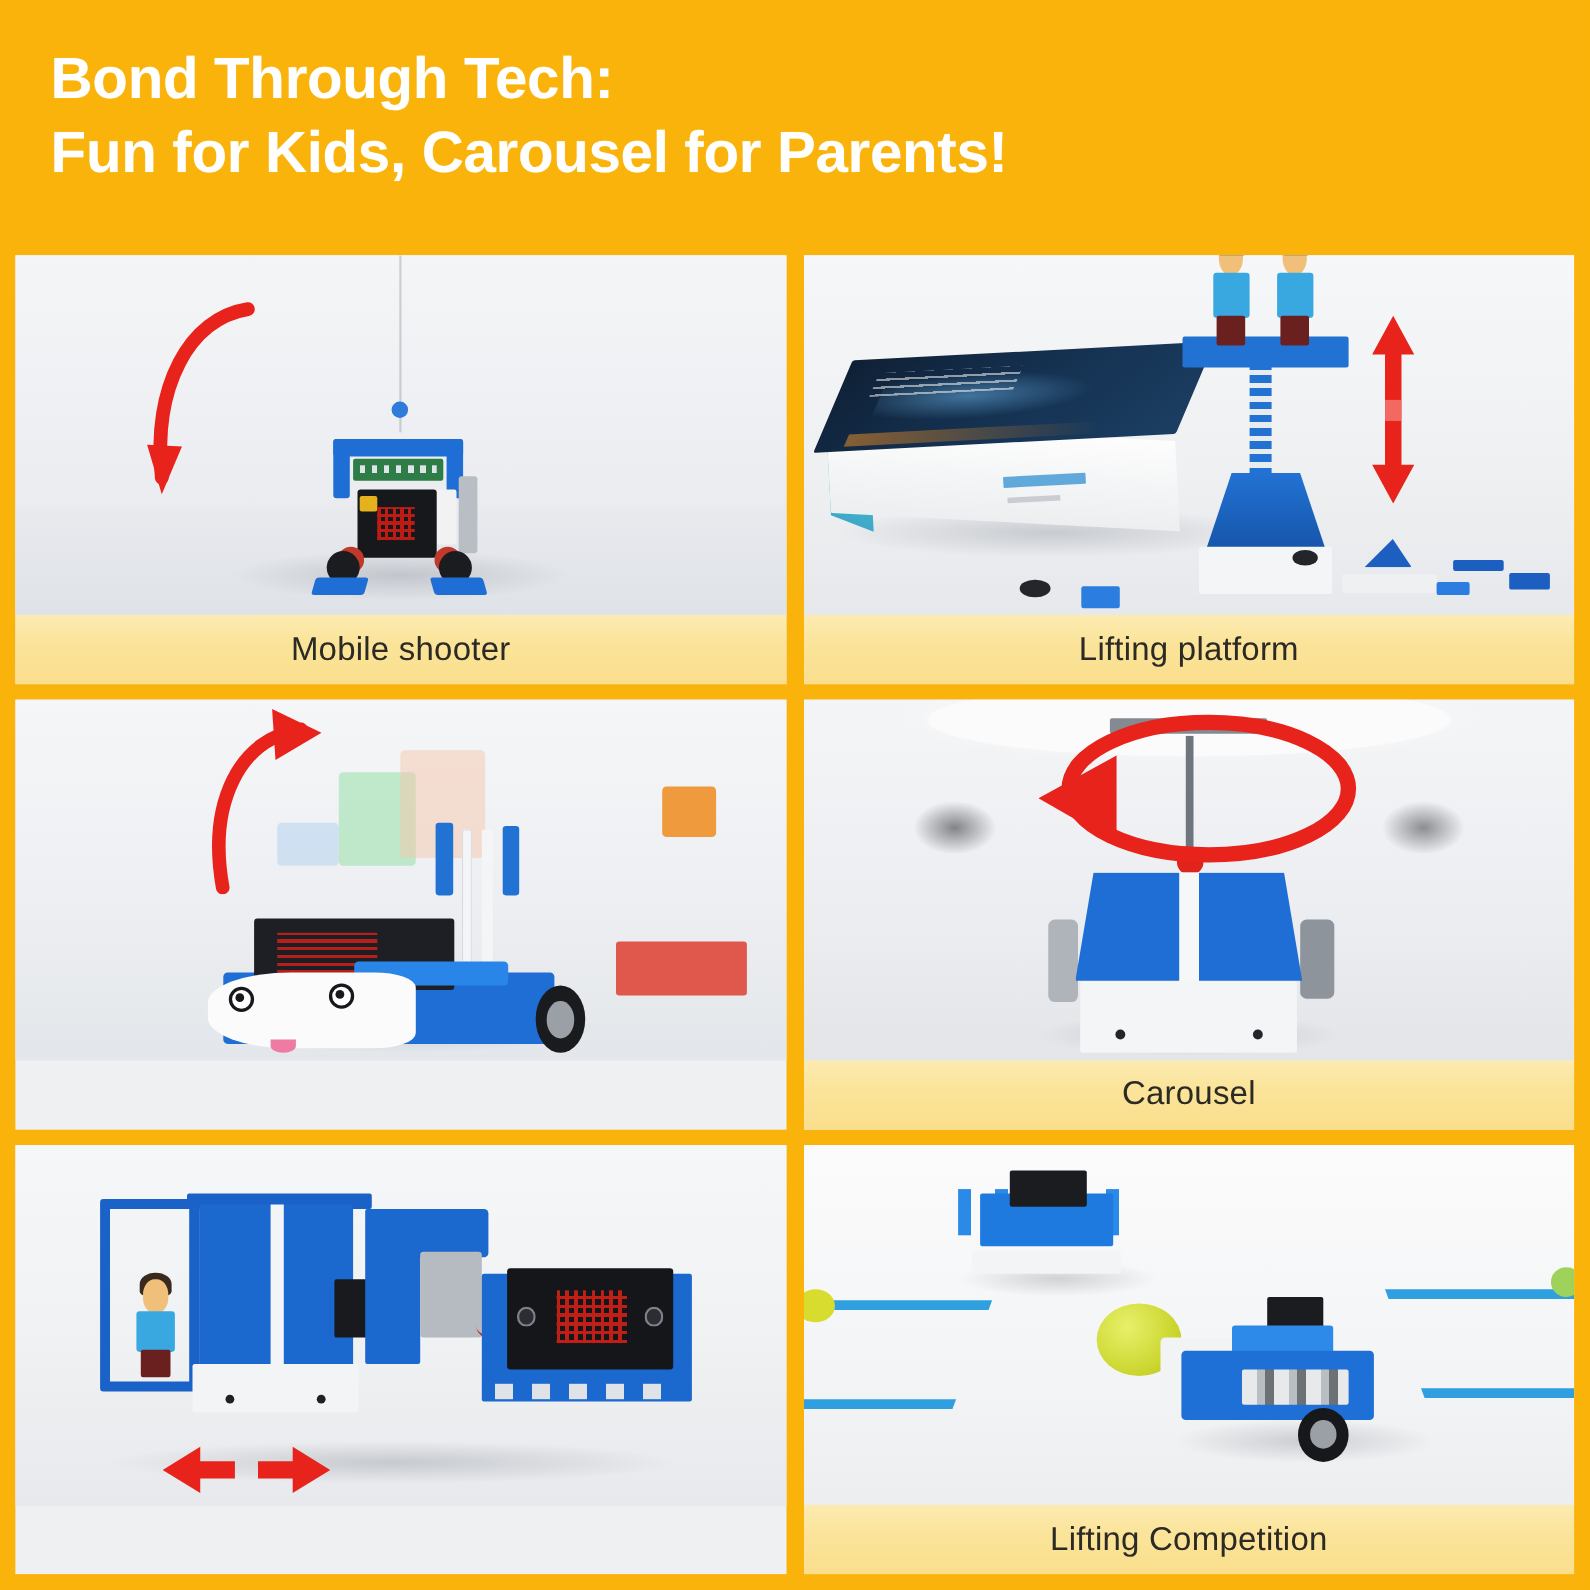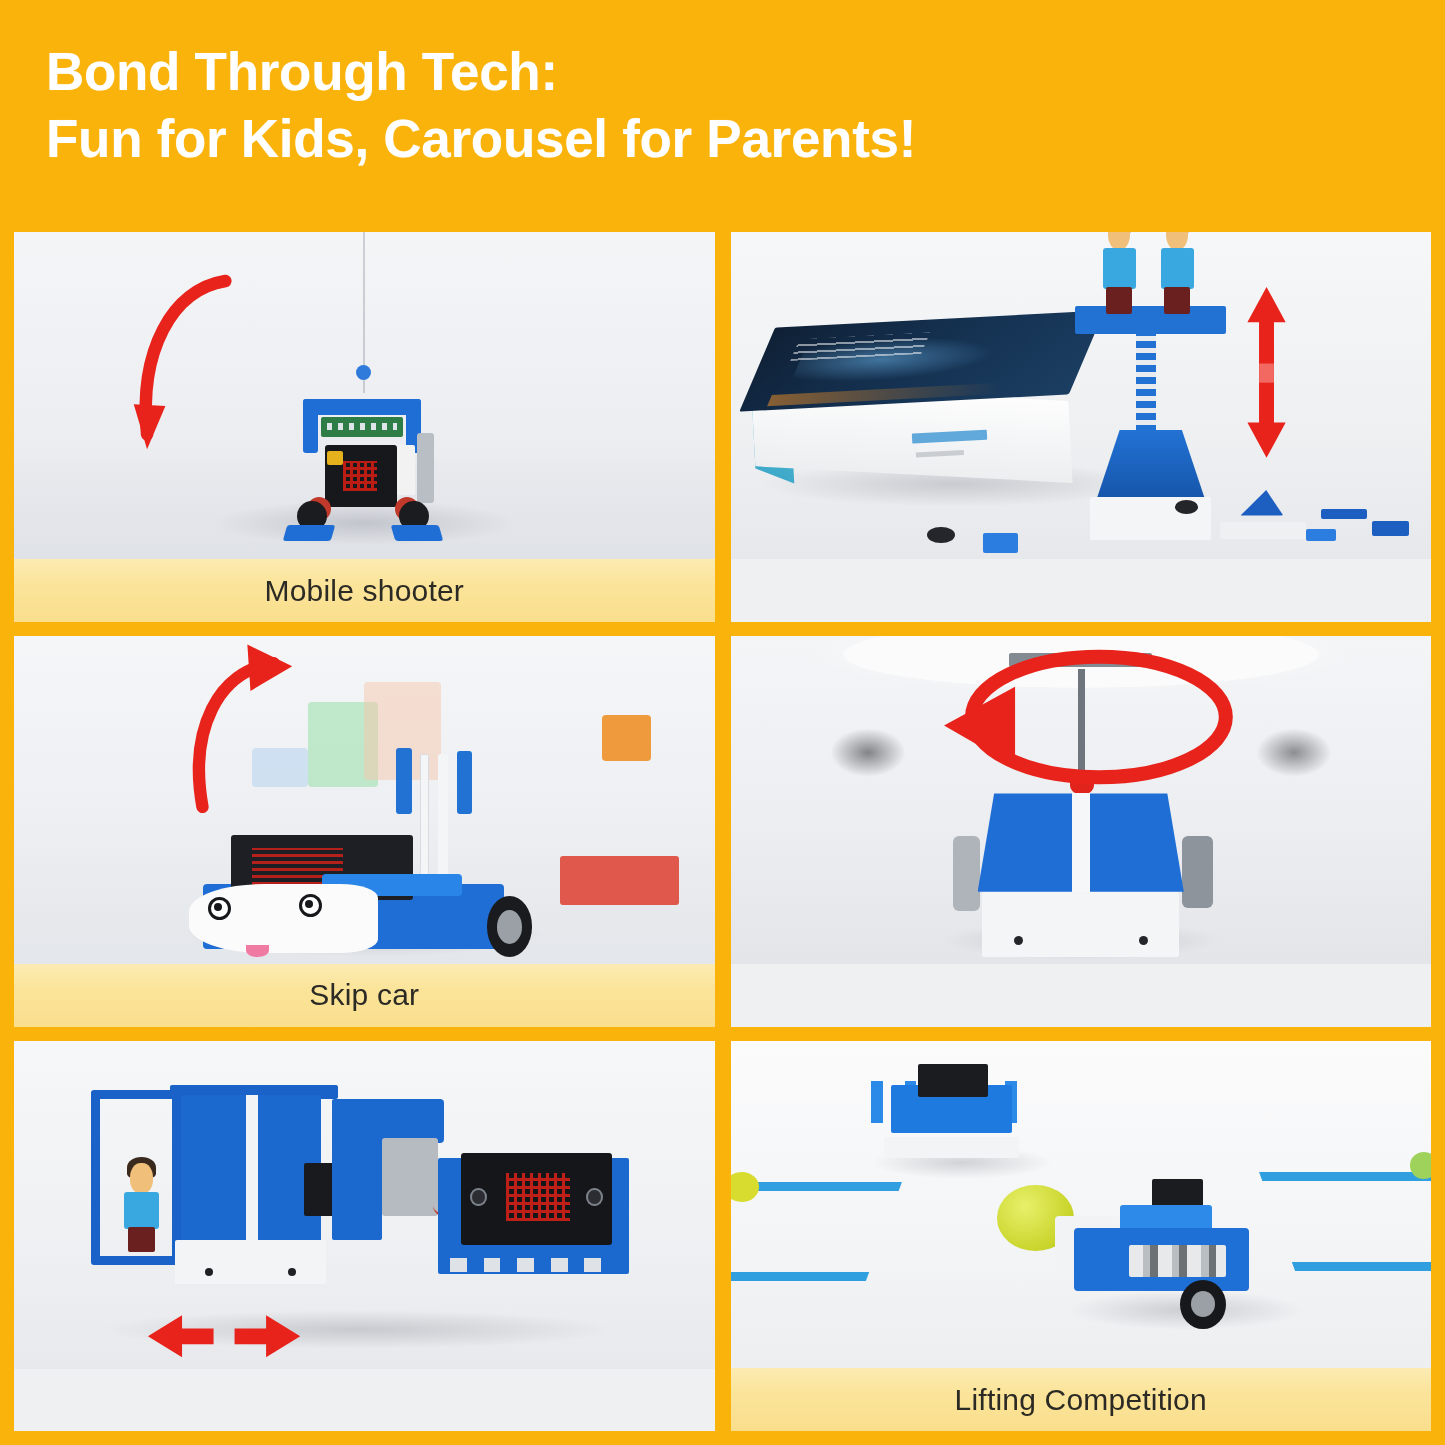--- a/index.html
+++ b/index.html
@@ -317,20 +317,23 @@
         </div>
         <div class="deb" style="position:absolute;left:36%;bottom:2%;width:5%;height:6%;background:#2b7de0;border-radius:2px;"></div>
         <div class="deb" style="position:absolute;left:28%;bottom:5%;width:4%;height:5%;background:#24262b;border-radius:50%;"></div>
 
         <svg class="p2-dblarrow" viewBox="0 0 60 240">
           <polygon points="30,4 56,52 40,52 40,188 56,188 30,236 4,188 20,188 20,52 4,52" fill="#E8231B"></polygon>
           <rect x="20" y="52" width="20" height="136" fill="#E8231B"></rect>
           <rect x="20" y="108" width="20" height="26" fill="#F4827A" opacity=".75"></rect>
         </svg>
       </div>
+      <div class="caption">
+        <span>Lifting platform</span>
+      </div>
     </div>
 
     <div class="card">
       <div class="photo">
         <div class="p3-bg"></div>
         <div class="shadowpatch" style="left:24%;bottom:2%;width:52%;height:14%;"></div>
 
         <div class="p3-ghost3"></div>
         <div class="p3-ghost1"></div>
         <div class="p3-ghost2"></div>
@@ -354,23 +357,20 @@
             <div class="eye" style="left:10%;top:18%;"></div>
             <div class="eye" style="left:58%;top:14%;"></div>
             <div class="p3-tongue"></div>
           </div>
         </div>
 
         <svg class="arrow" style="left:16%;top:2%;width:32%;height:52%" viewBox="0 0 140 220">
           <path d="M24 212 C 6 112, 44 36, 116 26" fill="none" stroke="#E8231B" stroke-width="16" stroke-linecap="round"></path>
           <polygon points="82,2 140,30 86,62" fill="#E8231B"></polygon>
         </svg>
-      </div>
-      <div class="caption">
-        <span>Skip car</span>
       </div>
     </div>
 
     <div class="card">
       <div class="photo">
         <div class="p4-bg"></div>
         <div class="shadowpatch" style="left:30%;bottom:1%;width:40%;height:12%;"></div>
 
         <div class="p4-base">
           <div class="p4-disc"></div>
@@ -383,20 +383,23 @@
           <div class="p4-gearR"></div>
           <div class="p4-blue"></div>
           <div class="p4-stripe"></div>
           <div class="p4-wht"></div>
         </div>
 
         <svg class="arrow" style="left:18%;top:3%;width:66%;height:46%" viewBox="0 0 280 140">
           <ellipse cx="150" cy="66" rx="118" ry="56" fill="none" stroke="#E8231B" stroke-width="13"></ellipse>
           <polygon points="6,74 72,38 72,112" fill="#E8231B"></polygon>
         </svg>
+      </div>
+      <div class="caption">
+        <span>Carousel</span>
       </div>
     </div>
 
     <div class="card row3">
       <div class="photo">
         <div class="p5-bg"></div>
         <div class="shadowpatch" style="left:12%;bottom:6%;width:74%;height:12%;"></div>
 
         <div class="p5-rig">
           <div class="p5-lframe"></div>

